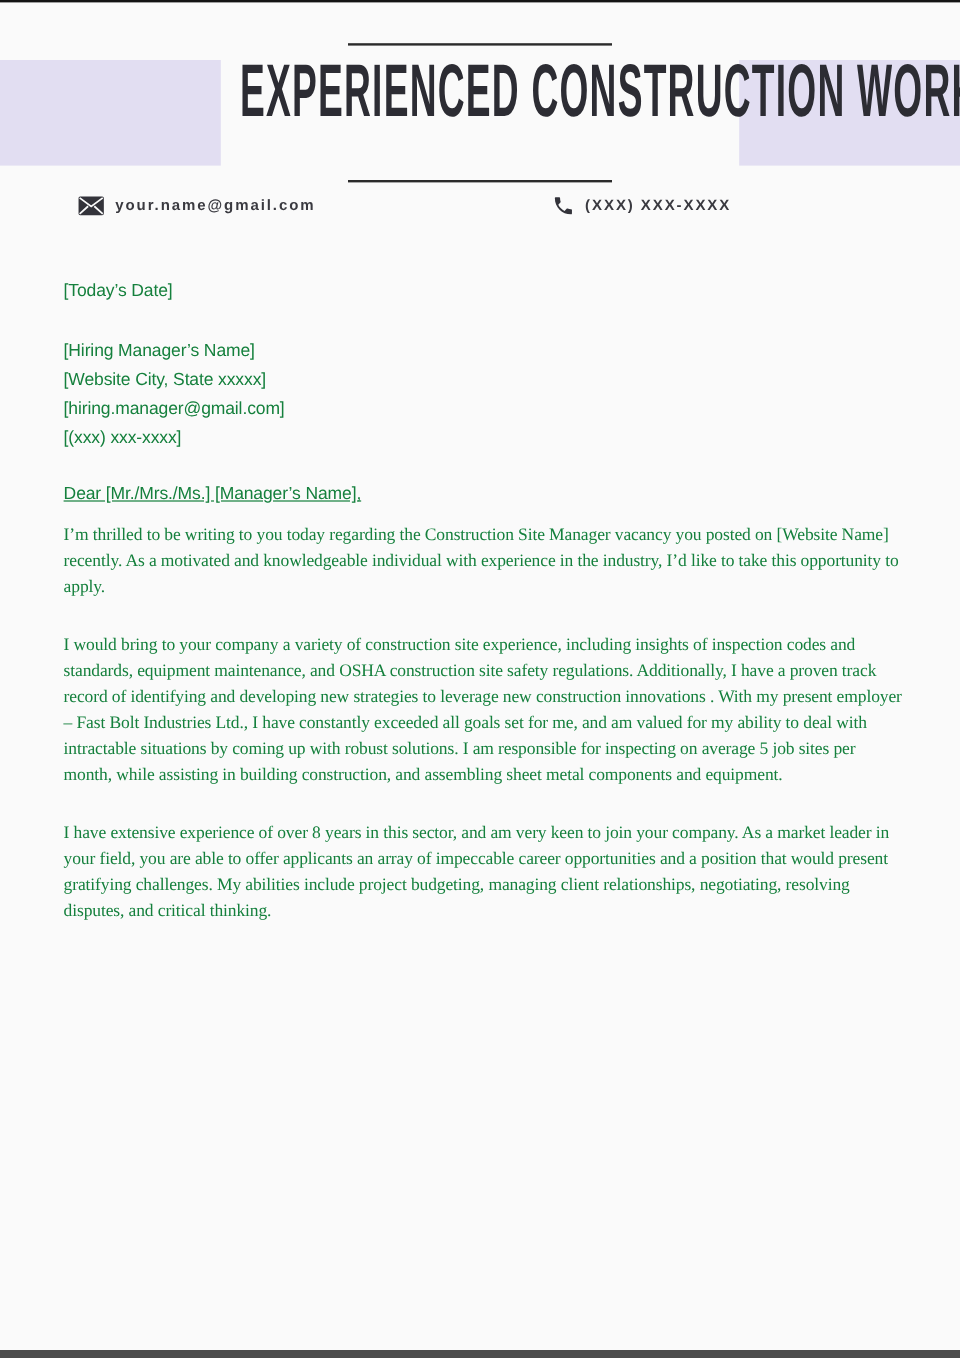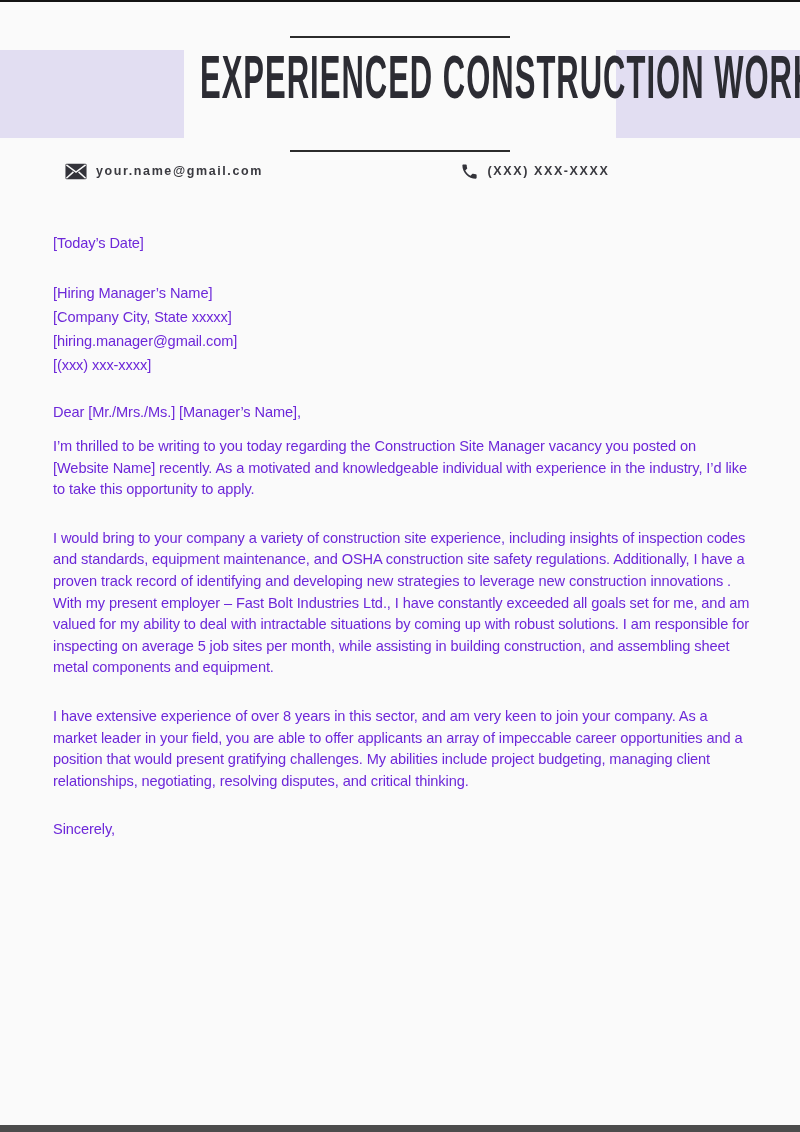--- a/index.html
+++ b/index.html
@@ -36,27 +36,27 @@
   .contact-item .ct {
     font-size:12.5px; font-weight:700; letter-spacing:1.6px;
     color:#3a3a40; white-space:nowrap;
   }
   .cicon { display:block; flex:none; }
 
   
   .letter {
     position:absolute; top:233px; left:53px; width:700px;
     font-size:14.6px; line-height:21.6px; letter-spacing:-0.1px;
-    color:#6d28d9;
+    color:#15803d;
   }
   .letter p { margin:0; }
   .date      { margin:0 0 26px 0 !important; }
   .recipient { line-height:24.2px; margin:17px 0 25px 0; }
-  .greeting  { margin:0 0 12px 0 !important; }
-  .para      { margin:0 0 27px 0 !important; }
+  .greeting  { margin:0 0 12px 0 !important;text-decoration:underline; }
+  .para      { margin:0 0 27px 0 !important;font-family:Liberation Serif, serif; }
   .para-last { margin:0 0 50px 0 !important; }
   .closing   { margin:0 0 28px 0 !important; }
   .signature { margin:0 !important; }
 </style>
 </head>
 <body>
 
 <div class="page">
 
   <div class="top-edge"></div>
@@ -92,28 +92,27 @@
         </svg>
       </div>
     </div>
   </header>
 
   <main class="letter">
     <p class="date">[Today’s Date]</p>
 
     <div class="recipient">
       <div>[Hiring Manager’s Name]</div>
-      <div>[Company City, State xxxxx]</div>
+      <div>[Website City, State xxxxx]</div>
       <div>[hiring.manager@gmail.com]</div>
       <div>[(xxx) xxx-xxxx]</div>
     </div>
 
     <p class="greeting">Dear [Mr./Mrs./Ms.] [Manager’s Name],</p>
 
     <p class="para">I’m thrilled to be writing to you today regarding the Construction Site Manager vacancy you posted on [Website Name] recently. As a motivated and knowledgeable individual with experience in the industry, I’d like to take this opportunity to apply.</p>
     <p class="para">I would bring to your company a variety of construction site experience, including insights of inspection codes and standards, equipment maintenance, and OSHA construction site safety regulations. Additionally, I have a proven track record of identifying and developing new strategies to leverage new construction innovations . With my present employer – Fast Bolt Industries Ltd., I have constantly exceeded all goals set for me, and am valued for my ability to deal with intractable situations by coming up with robust solutions. I am responsible for inspecting on average 5 job sites per month, while assisting in building construction, and assembling sheet metal components and equipment.</p>
     <p class="para">I have extensive experience of over 8 years in this sector, and am very keen to join your company. As a market leader in your field, you are able to offer applicants an array of impeccable career opportunities and a position that would present gratifying challenges. My abilities include project budgeting, managing client relationships, negotiating, resolving disputes, and critical thinking.</p>
 
-    <p class="closing">Sincerely,</p>
   </main>
 
   <div class="bottom-edge"></div>
 </div>
 
 </body></html>

